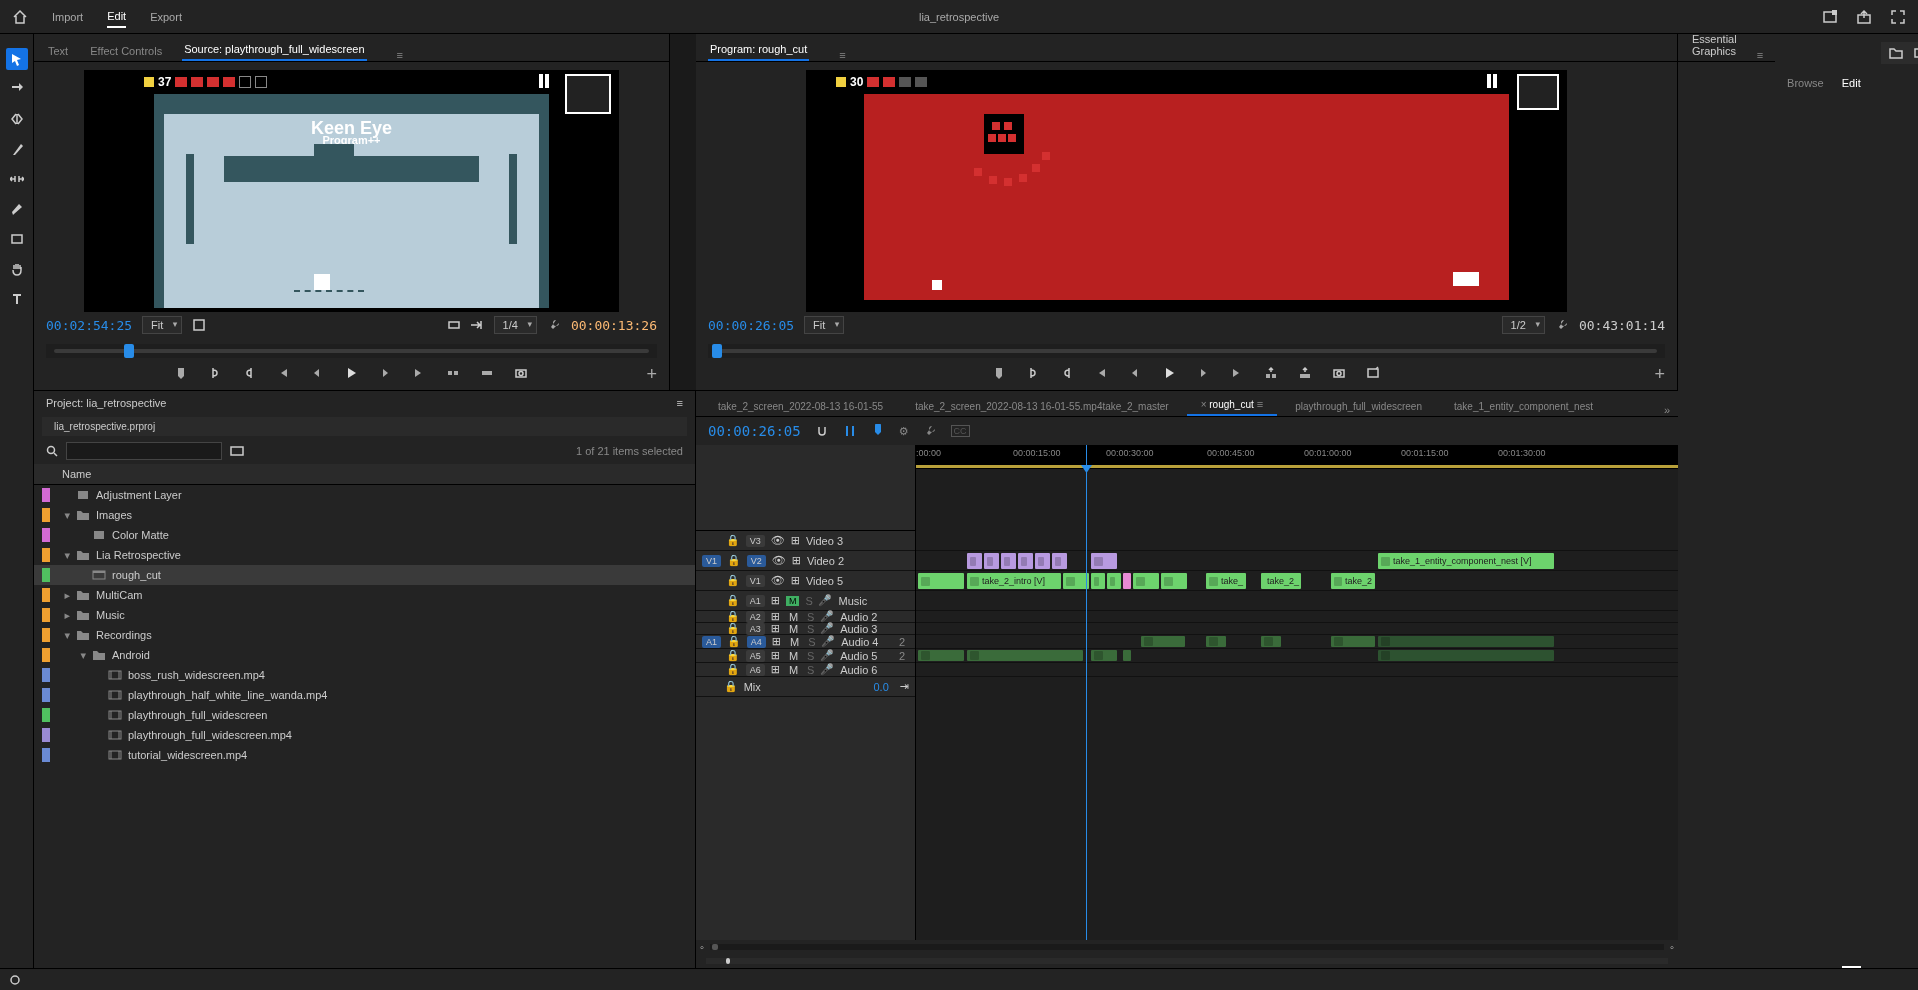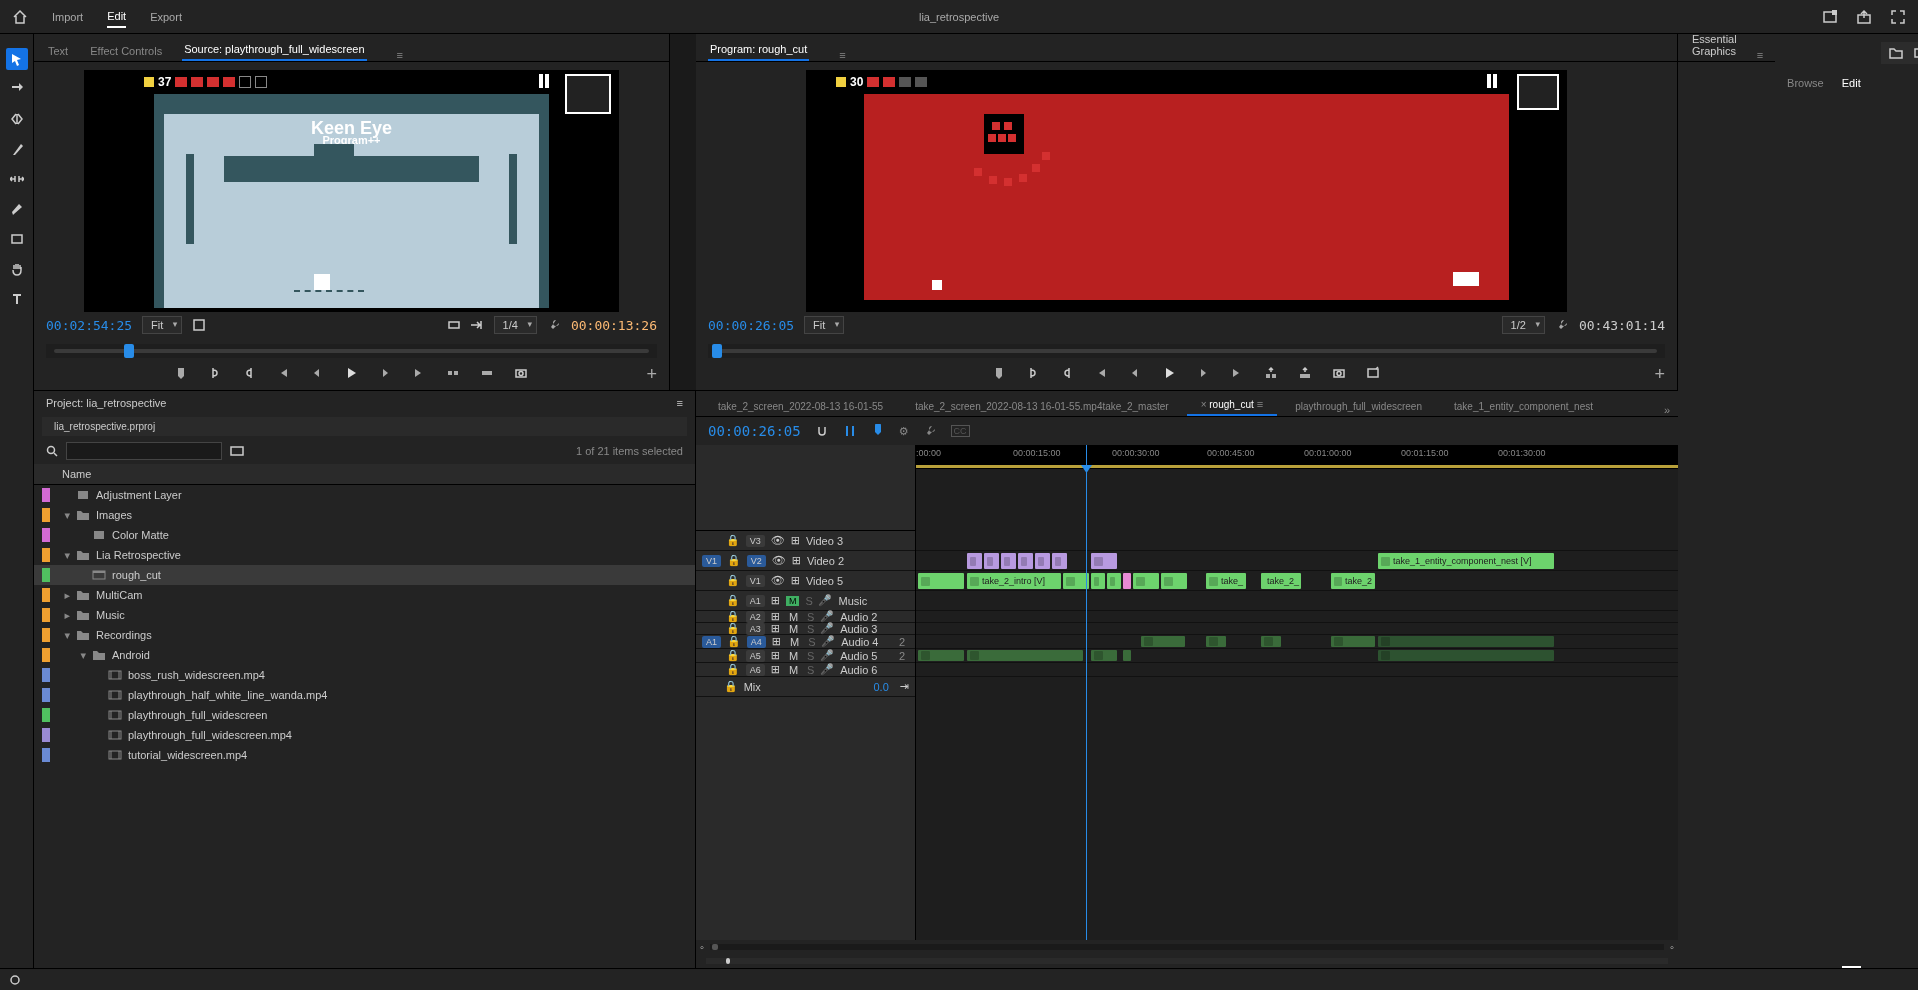--- a/index.html
+++ b/index.html
@@ -822,21 +822,21 @@
           <span>Mix</span>
           <span class="mix-val">0.0</span>
           <span>⇥</span>
         </div>
       </div>
       <div class="track-area">
         <div class="ruler" id="ruler">
           <div class="yellow" style="left:0;right:0"></div>
         <span class="tick" style="left: 0px;">:00:00</span>
             <span class="tick" style="left: 97px;">00:00:15:00</span>
-            <span class="tick" style="left: 196px;">00:00:30:00</span>
+            <span class="tick" style="left: 190px;">00:00:30:00</span>
             <span class="tick" style="left: 291px;">00:00:45:00</span>
             <span class="tick" style="left: 388px;">00:01:00:00</span>
             <span class="tick" style="left: 485px;">00:01:15:00</span>
             <span class="tick" style="left: 582px;">00:01:30:00</span>
           </div>
         <div class="playhead-line" style="left:170px"></div>
         <div class="tracks-rows">
           <div style="height:62px"></div>
           <div class="tr-row"></div>
           <div class="tr-row" id="row-v2">

